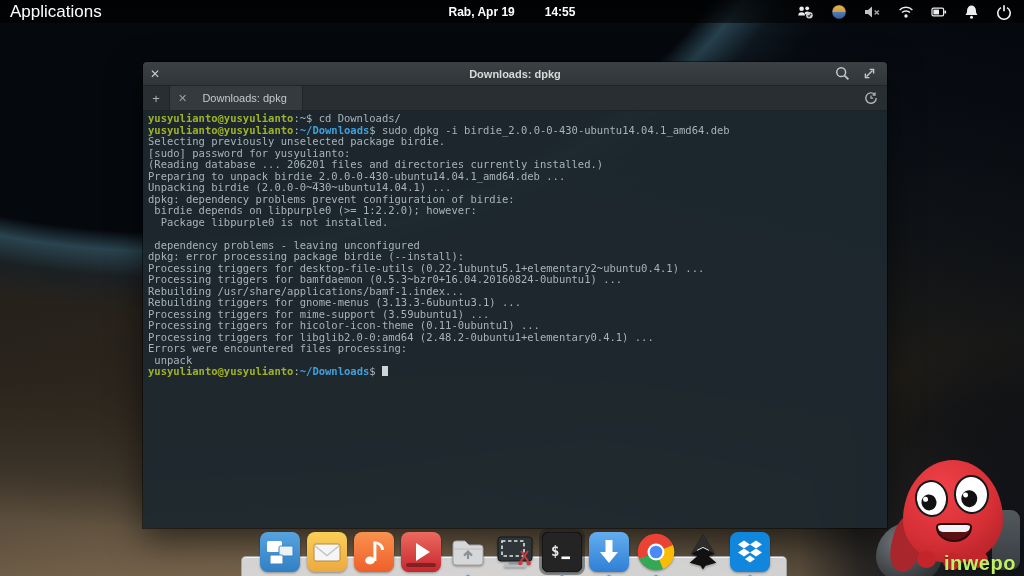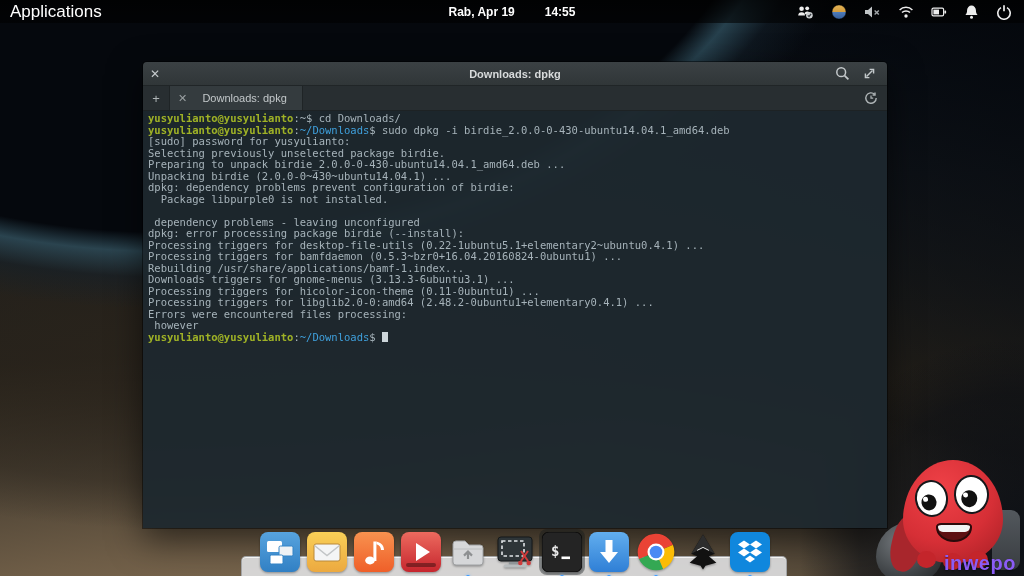--- a/index.html
+++ b/index.html
@@ -44,21 +44,21 @@
   .tab-new { width:26px; color:#aeb4b6; font-size:13px; display:flex; align-items:center; justify-content:center; }
   .tab { width:134px; background:#343b3e; border-left:1px solid #1f2426; border-right:1px solid #1f2426;
     display:flex; align-items:center; gap:8px; padding:0 8px; }
   .tab-close { color:#9aa0a2; font-size:11px; }
   .tab-label { color:#c3c8ca; font-size:11px; flex:1; text-align:center; white-space:nowrap; }
   .tab-history { margin-left:auto; display:flex; align-items:center; padding-right:9px; }
   .term-body { flex:1; background:rgba(30,40,46,.95); padding:2px 12px 0 5px; overflow:hidden; }
   #term-lines { font-family:"DejaVu Sans Mono", monospace; font-size:10.5px; }
   .tline { height:11.5px; line-height:11.5px; white-space:pre; }
   .u { color:#9fb226; font-weight:bold; }
-  .p { color:#3fa0dc; font-weight:normal; }
+  .p { color:#3fa0dc; font-weight:bold; }
   .n { color:#a6b3ba; }
   .cursor { display:inline-block; width:6px; height:10px; background:#ccd5d9; vertical-align:-1px; }
 
   
   .dock-shelf { position:absolute; left:241px; bottom:-4px; width:546px; height:24px;
     background:rgba(226,228,230,.88); border:1px solid rgba(150,152,154,.8);
     border-radius:5px 5px 0 0; box-shadow:inset 0 1px 0 rgba(255,255,255,.75); z-index:20; }
   .dock-items { position:absolute; left:260px; bottom:4px; display:flex; gap:7px; z-index:21; }
   .dock-item { position:relative; width:40px; height:40px; }
   .dock-item svg { display:block; filter:drop-shadow(0 1px 1px rgba(0,0,0,.35)); }
@@ -79,21 +79,21 @@
     background:radial-gradient(circle at 38% 28%, #ef4147, #d62f36 55%, #ad2127 92%);
     border-radius:50% 50% 46% 46% / 58% 58% 42% 42%; }
   .m-tent { position:absolute; bottom:-5px; width:19px; height:17px; background:#c4252b; border-radius:50%; }
   .m-eye { position:absolute; background:#fff; border:2.5px solid #16181b; border-radius:50%; }
   .m-pupil { position:absolute; background:#111; border-radius:50%; }
   .m-glint { position:absolute; background:#fff; border-radius:50%; }
   .m-mouth { position:absolute; left:33px; top:63px; width:36px; height:19px; background:#5d1013;
     border-radius:6px 6px 20px 20px / 4px 4px 16px 16px; overflow:hidden; border:2px solid #2a0a0b; }
   .m-teeth { height:7px; background:#f2f3f4; border-radius:0 0 5px 5px; }
   .m-text { position:absolute; left:56px; bottom:1px; font-size:20px; font-weight:bold;
-    color:#8b5cf6; letter-spacing:.5px; text-shadow:0 1px 2px rgba(0,0,0,.45); }
+    color:#bef264; letter-spacing:.5px; text-shadow:0 1px 2px rgba(0,0,0,.45); }
 </style>
 </head>
 <body>
 
 <div class="desktop"></div>
 
 <div class="panel">
   <div class="panel-apps">Applications</div>
   <div class="panel-clock">
     <span>Rab, Apr 19</span>
@@ -200,37 +200,40 @@
           <path d="M12.2 7 a5.2 5.2 0 1 1-1.6-3.7" fill="none" stroke="#aeb4b6" stroke-width="1.4"></path>
           <path d="M11 1.6 v2.4 h-2.4" fill="none" stroke="#aeb4b6" stroke-width="1.4"></path>
           <path d="M7 4.4 v2.8 h2.2" fill="none" stroke="#aeb4b6" stroke-width="1.2"></path>
         </svg>
     </div>
   </div>
   <div class="term-body">
     <div id="term-lines">
         <div class="tline"><span class="u">yusyulianto@yusyulianto</span><span class="n">:~$ cd Downloads/</span></div>
         <div class="tline"><span class="u">yusyulianto@yusyulianto</span><span class="n">:</span><span class="p">~/Downloads</span><span class="n">$ sudo dpkg -i birdie_2.0.0-0-430-ubuntu14.04.1_amd64.deb</span></div>
+        <div class="tline"><span class="n">Selecting previously unselected package birdie.</span></div>
         <div class="tline"><span class="n">[sudo] password for yusyulianto:</span></div>
-        <div class="tline"><span class="n">Selecting previously unselected package birdie.</span></div>
+        <div class="tline"><span class="n">(Reading database ... 206201 files and directories currently installed.)</span></div>
         <div class="tline"><span class="n">Preparing to unpack birdie_2.0.0-0-430-ubuntu14.04.1_amd64.deb ...</span></div>
         <div class="tline"><span class="n">Unpacking birdie (2.0.0-0~430~ubuntu14.04.1) ...</span></div>
         <div class="tline"><span class="n">dpkg: dependency problems prevent configuration of birdie:</span></div>
+        <div class="tline"><span class="n"> birdie depends on libpurple0 (&gt;= 1:2.2.0); however:</span></div>
         <div class="tline"><span class="n">  Package libpurple0 is not installed.</span></div>
         <div class="tline"></div>
         <div class="tline"><span class="n"> dependency problems - leaving unconfigured</span></div>
         <div class="tline"><span class="n">dpkg: error processing package birdie (--install):</span></div>
         <div class="tline"><span class="n">Processing triggers for desktop-file-utils (0.22-1ubuntu5.1+elementary2~ubuntu0.4.1) ...</span></div>
         <div class="tline"><span class="n">Processing triggers for bamfdaemon (0.5.3~bzr0+16.04.20160824-0ubuntu1) ...</span></div>
         <div class="tline"><span class="n">Rebuilding /usr/share/applications/bamf-1.index...</span></div>
-        <div class="tline"><span class="n">Downloads triggers for gnome-menus (3.13.3-6ubuntu3.1) ...</span></div>
+        <div class="tline"><span class="n">Rebuilding triggers for gnome-menus (3.13.3-6ubuntu3.1) ...</span></div>
+        <div class="tline"><span class="n">Processing triggers for mime-support (3.59ubuntu1) ...</span></div>
         <div class="tline"><span class="n">Processing triggers for hicolor-icon-theme (0.11-0ubuntu1) ...</span></div>
         <div class="tline"><span class="n">Processing triggers for libglib2.0-0:amd64 (2.48.2-0ubuntu1+elementary0.4.1) ...</span></div>
         <div class="tline"><span class="n">Errors were encountered files processing:</span></div>
-        <div class="tline"><span class="n"> however</span></div>
+        <div class="tline"><span class="n"> unpack</span></div>
         <div class="tline"><span class="u">yusyulianto@yusyulianto</span><span class="n">:</span><span class="p">~/Downloads</span><span class="n">$ </span><span class="cursor"></span></div>
       </div>
   </div>
 </div>
 
 <div class="dock-shelf"></div>
 <div class="dock-items" id="dock-items">
     <div class="dock-item">
       <svg viewBox="0 0 40 40" width="40" height="40">
         <defs>

